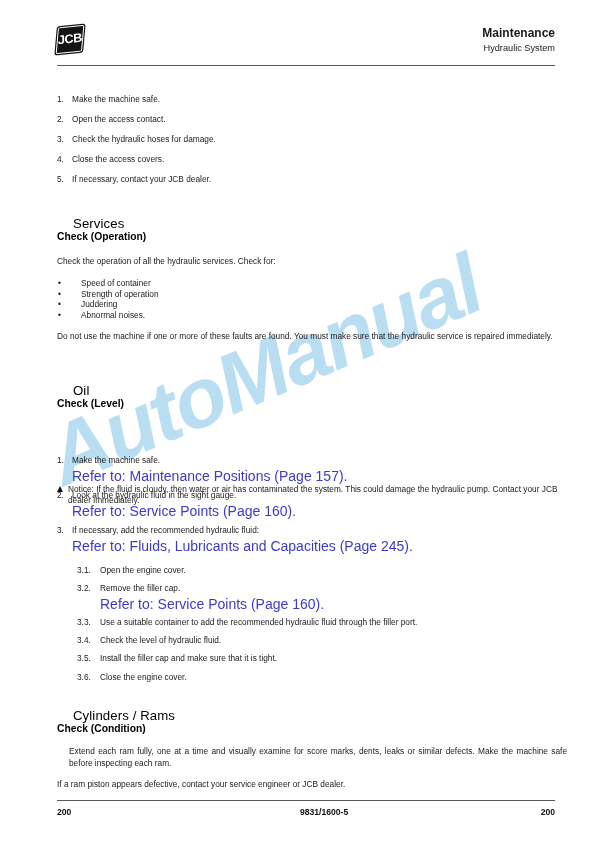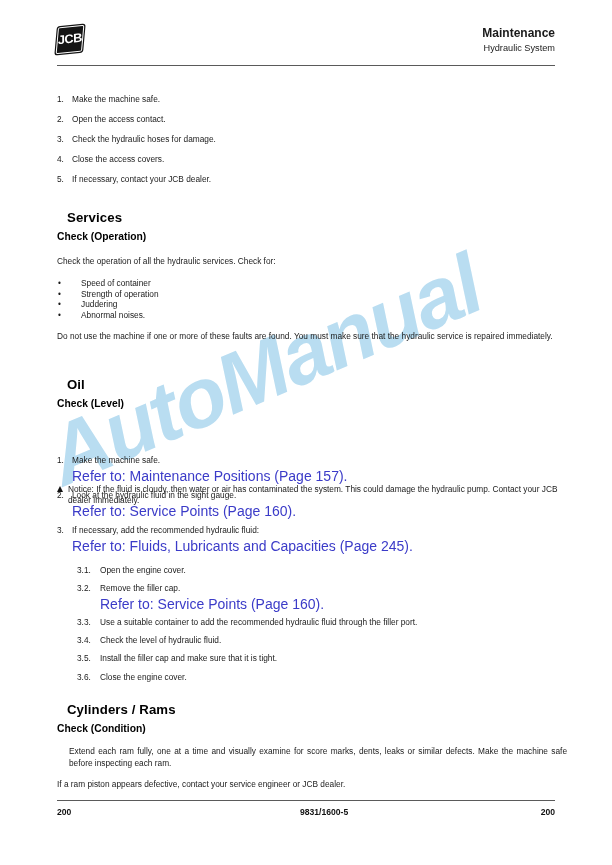--- a/index.html
+++ b/index.html
@@ -118,23 +118,23 @@
 
   p.para {
     margin: 0;
     font-size: 8.3px;
     line-height: 11.6px;
     color: #1a1a1a;
   }
   p.justify { text-align: justify; }
 
   h1.sect {
-    margin: 10px;
+    margin: 16px;
     font-size: 13.2px;
-    font-weight: bold;
+    font-weight: normal;
     color: #000000;
     letter-spacing: 0.1px;
   }
   h2.sub {
     margin: 0;
     font-size: 10.3px;
     font-weight: bold;
     color: #000000;
   }
 

